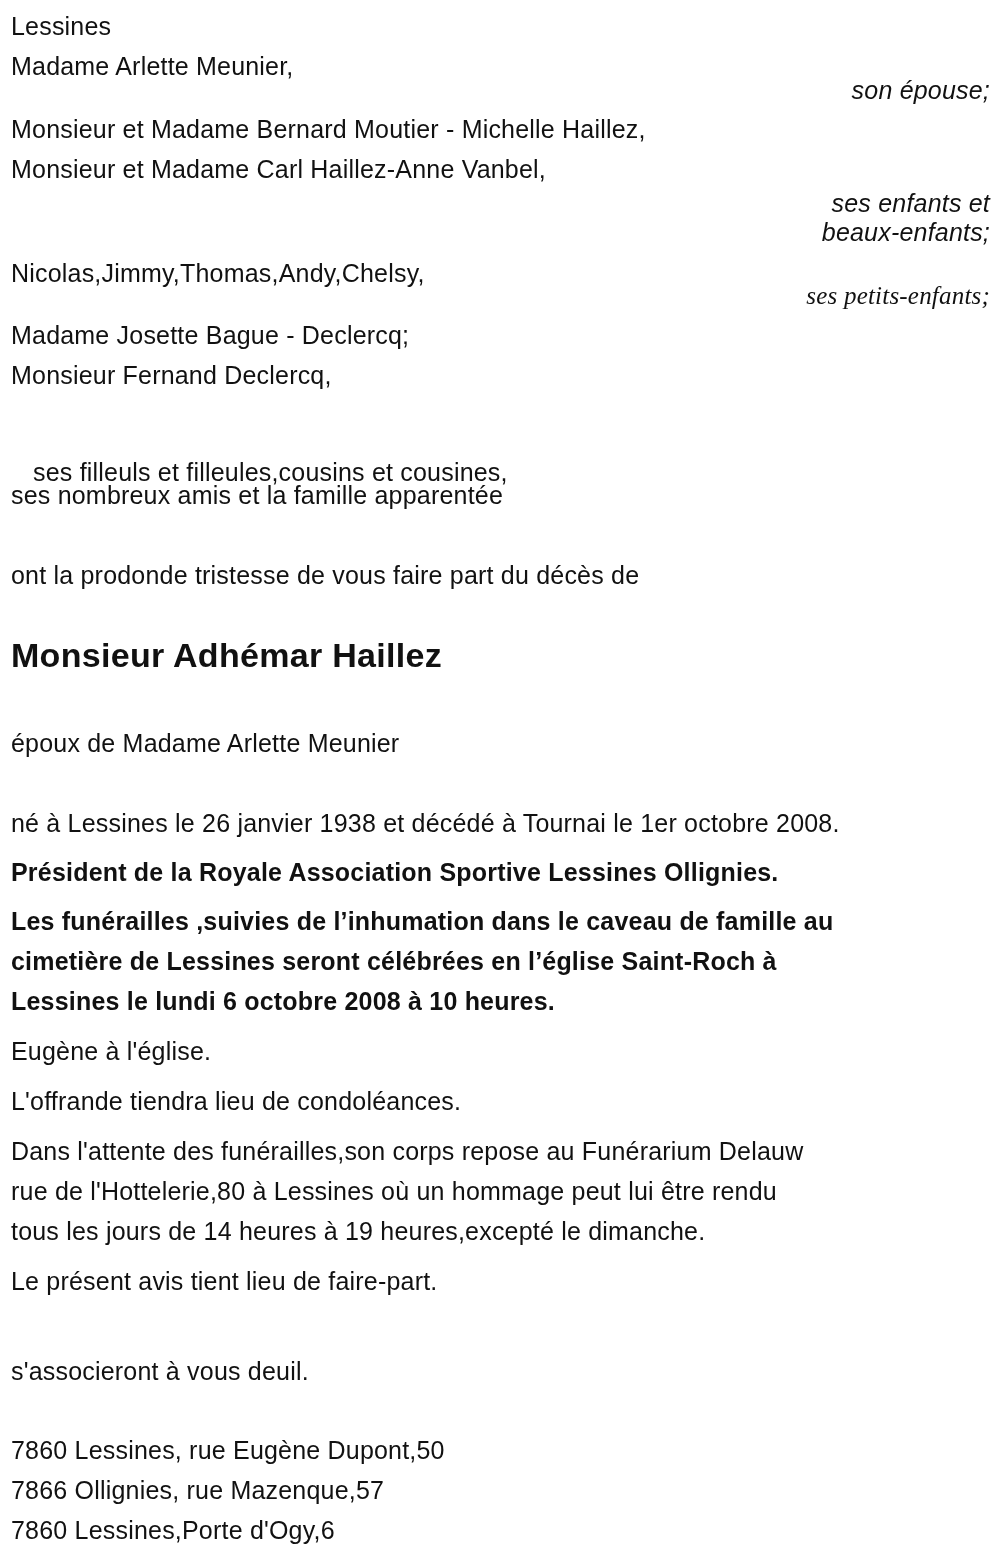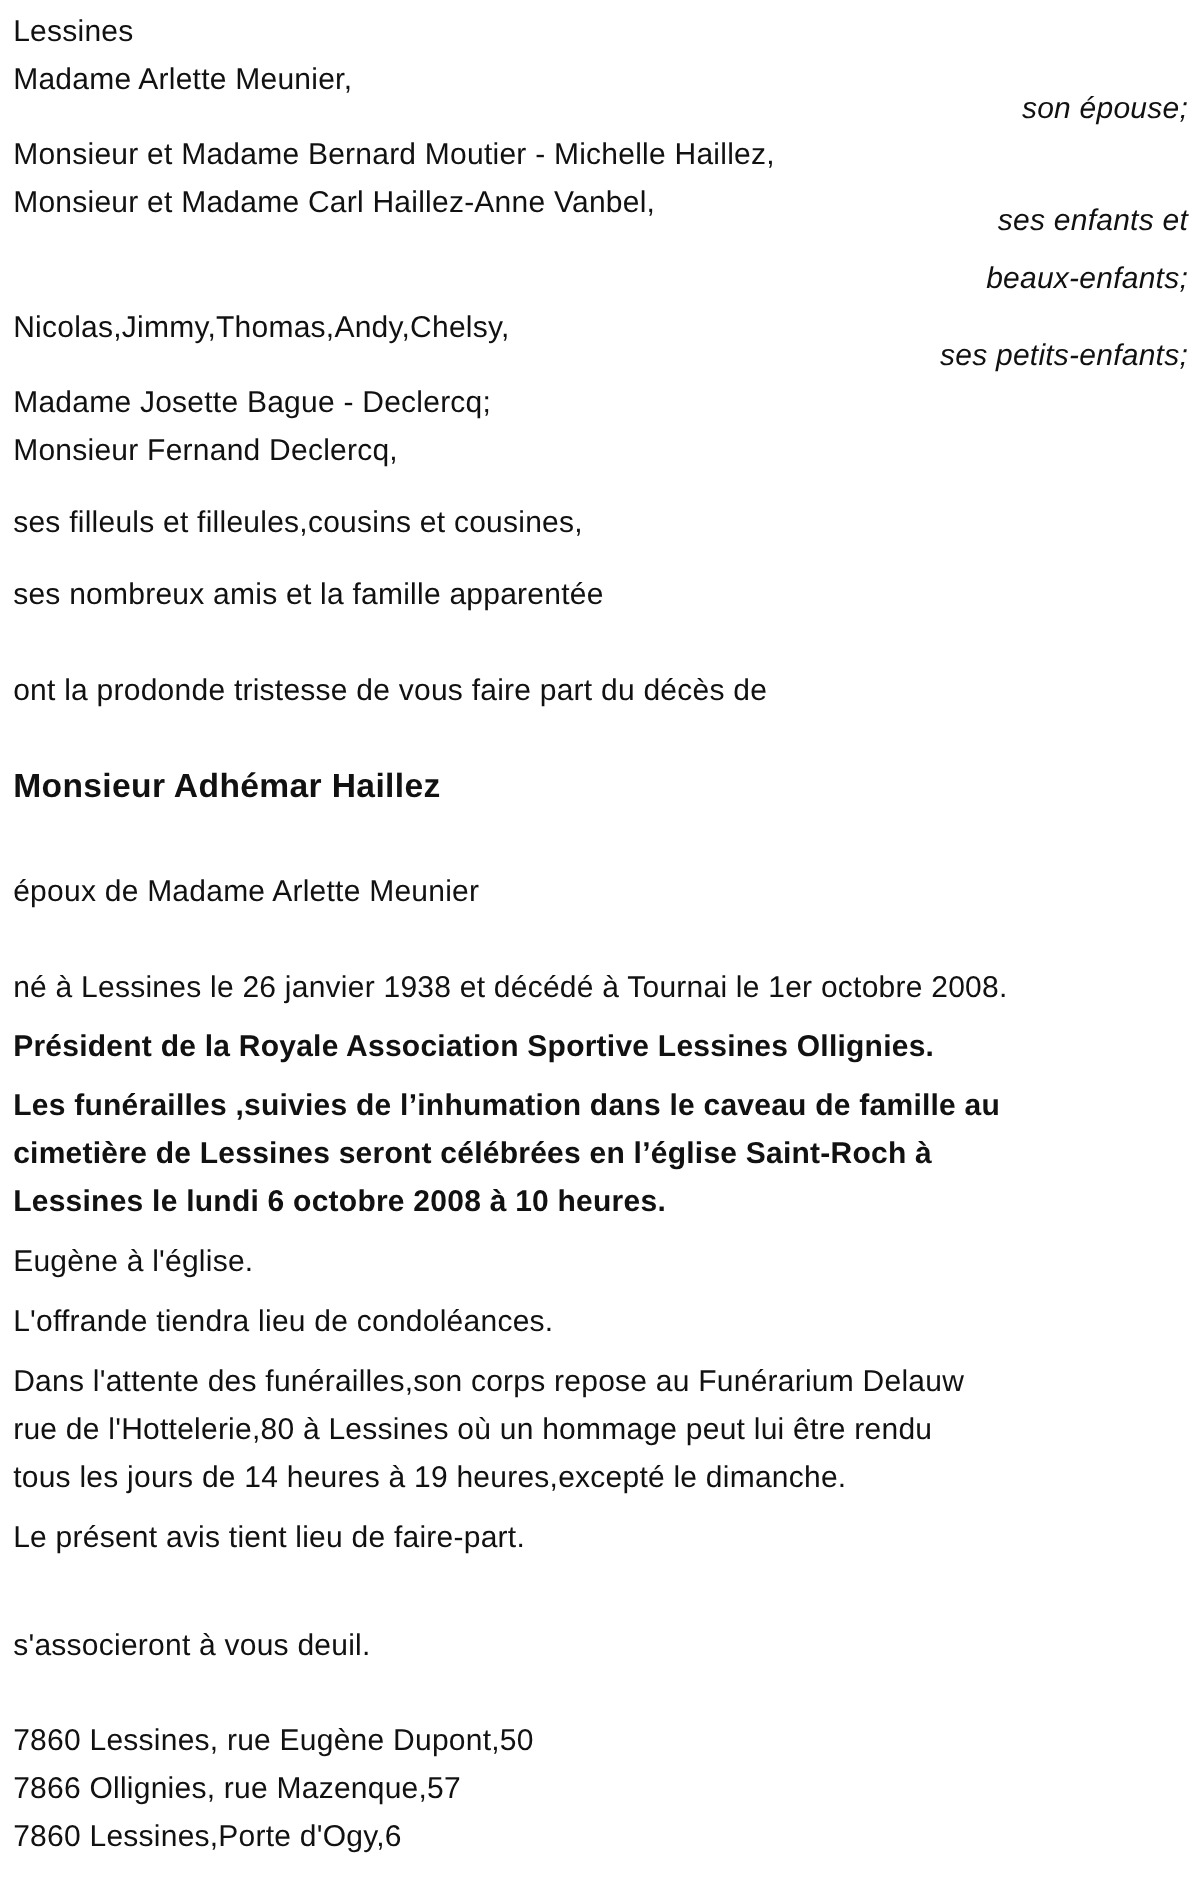--- a/index.html
+++ b/index.html
@@ -35,47 +35,47 @@
       position: absolute;
       right: 10px;
       white-space: nowrap;
       font-style: italic;
       line-height: 40px;
       height: 40px;
       text-align: right;
     }
     .bold { font-weight: bold; }
     .title {
-      font-size: 28px;
+      font-size: 34px;
       font-weight: bold;
       line-height: 50px;
       height: 50px;
       letter-spacing: 0.3px;
     }
   </style>
 </head>
 <body>
 
 <div class="doc">
 
   <div class="line" style="top:6px;">Lessines</div>
   <div class="line" style="top:46px;">Madame Arlette Meunier,</div>
   <div class="right" style="top:70px;">son épouse;</div>
 
   <div class="line" style="top:109px;">Monsieur et Madame Bernard Moutier - Michelle Haillez,</div>
   <div class="line" style="top:149px;">Monsieur et Madame Carl Haillez-Anne Vanbel,</div>
-  <div class="right" style="top:164px;margin-left:16px;">ses enfants et</div>
+  <div class="right" style="top:183px;margin-left:16px;">ses enfants et</div>
   <div class="right" style="top:212px;">beaux-enfants;</div>
 
   <div class="line" style="top:253px;">Nicolas,Jimmy,Thomas,Andy,Chelsy,</div>
-  <div class="right" style="top:276px;">ses petits-enfants;</div>
+  <div class="right" style="top:276px;font-family:Liberation Serif, serif;">ses petits-enfants;</div>
 
   <div class="line" style="top:315px;">Madame Josette Bague - Declercq;</div>
   <div class="line" style="top:355px;">Monsieur Fernand Declercq,</div>
-  <div class="line" style="top:415px;">ses filleuls et filleules,cousins et cousines,</div>
+  <div class="line" style="top:452px;margin-left:22px;">ses filleuls et filleules,cousins et cousines,</div>
   <div class="line" style="top:475px;">ses nombreux amis et la famille apparentée</div>
 
   <div class="line" style="top:555px;">ont la prodonde tristesse de vous faire part du décès de</div>
 
   <div class="line title" style="top:630px;">Monsieur Adhémar Haillez</div>
 
   <div class="line" style="top:723px;">époux de Madame Arlette Meunier</div>
 
   <div class="line" style="top:803px;">né à Lessines le 26 janvier 1938 et décédé à Tournai le 1er octobre 2008.</div>
 

